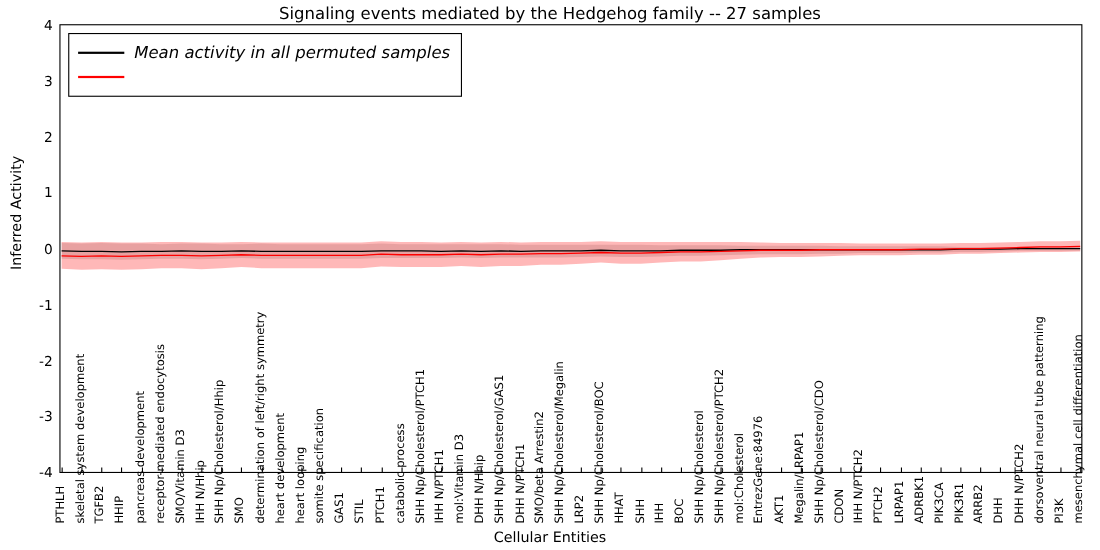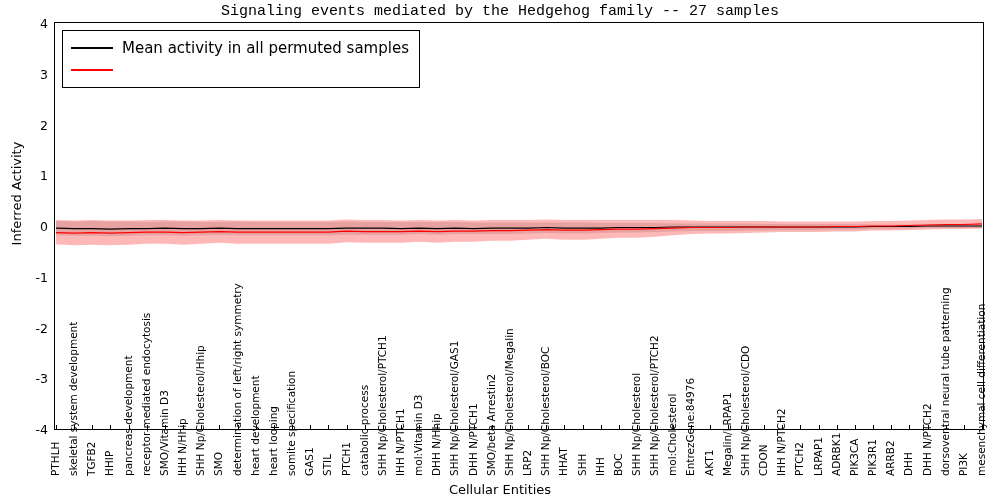--- a/index.html
+++ b/index.html
@@ -19,21 +19,20 @@
     height: 500px;
   }
   #chart-title {
     position: absolute;
     left: 0;
     top: 3px;
     width: 1000px;
     text-align: center;
     font-size: 15px;
     color: #000;
-    font-family: Liberation Mono, monospace;
   }
   
   #plot-area {
     position: absolute;
     left: 54px;
     top: 22px;
     width: 930px;
     height: 408px;
     border: 1px solid #000;
     box-sizing: border-box;
@@ -81,20 +80,21 @@
     top: 30px;
     border: 1px solid #000;
     background: #fff;
     padding: 6px 10px 6px 8px;
     box-sizing: border-box;
   }
   .legend-row {
     display: flex;
     align-items: center;
     height: 22px;
+    font-style: italic;
   }
   .legend-line {
     width: 42px;
     height: 0;
     border-top-width: 2px;
     border-top-style: solid;
     margin-right: 9px;
   }
   .legend-text {
     font-size: 15px;

